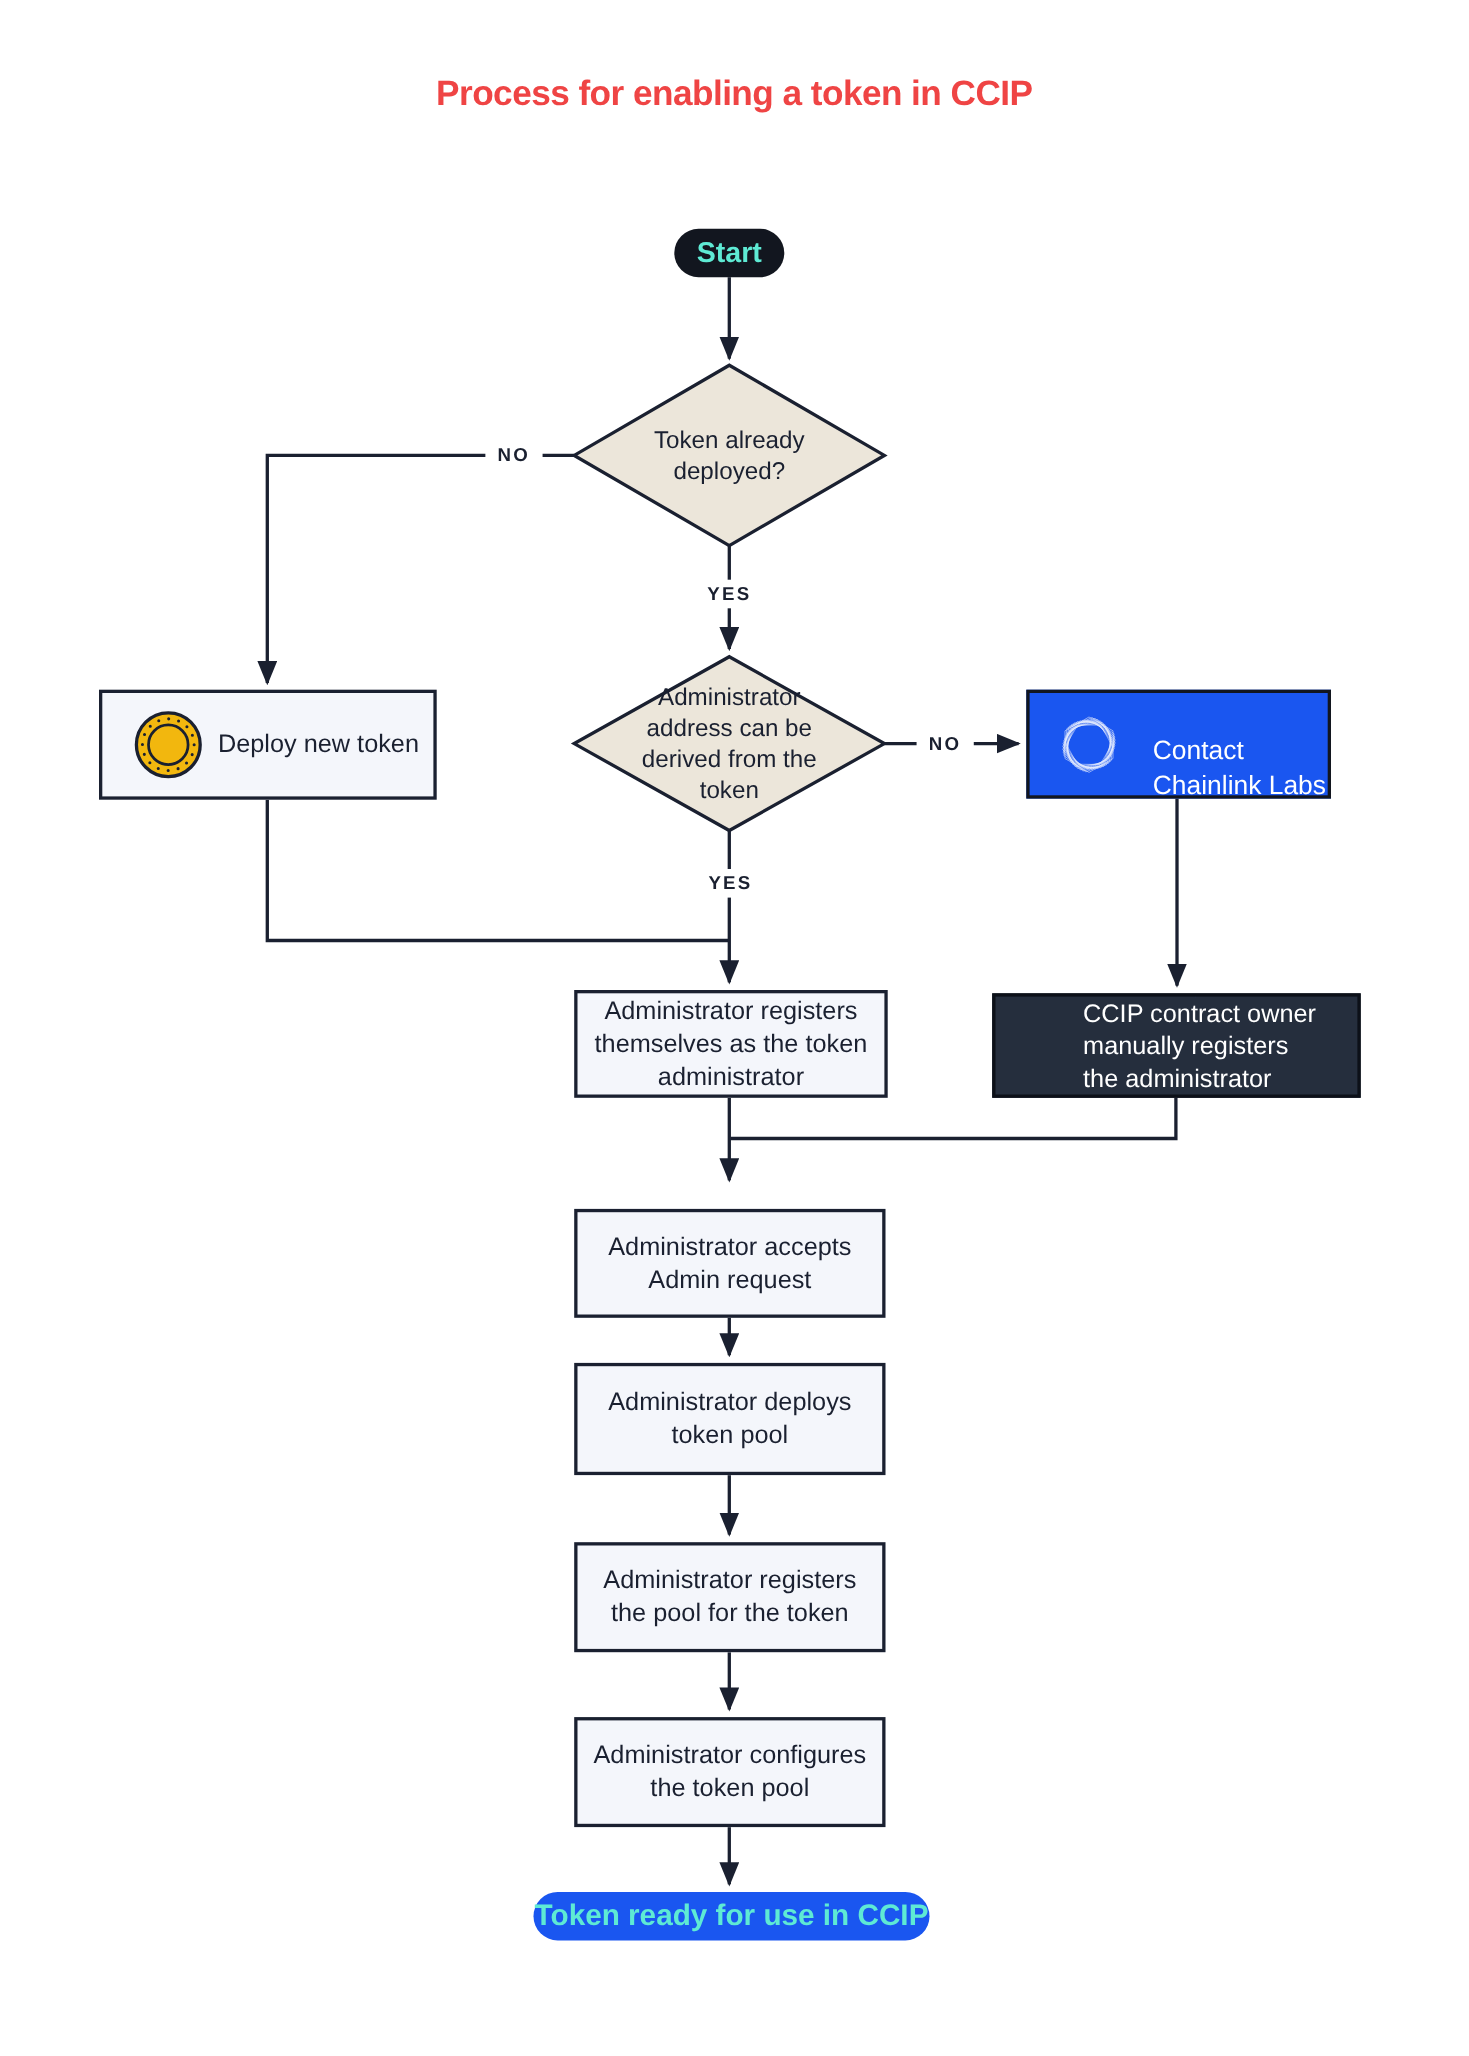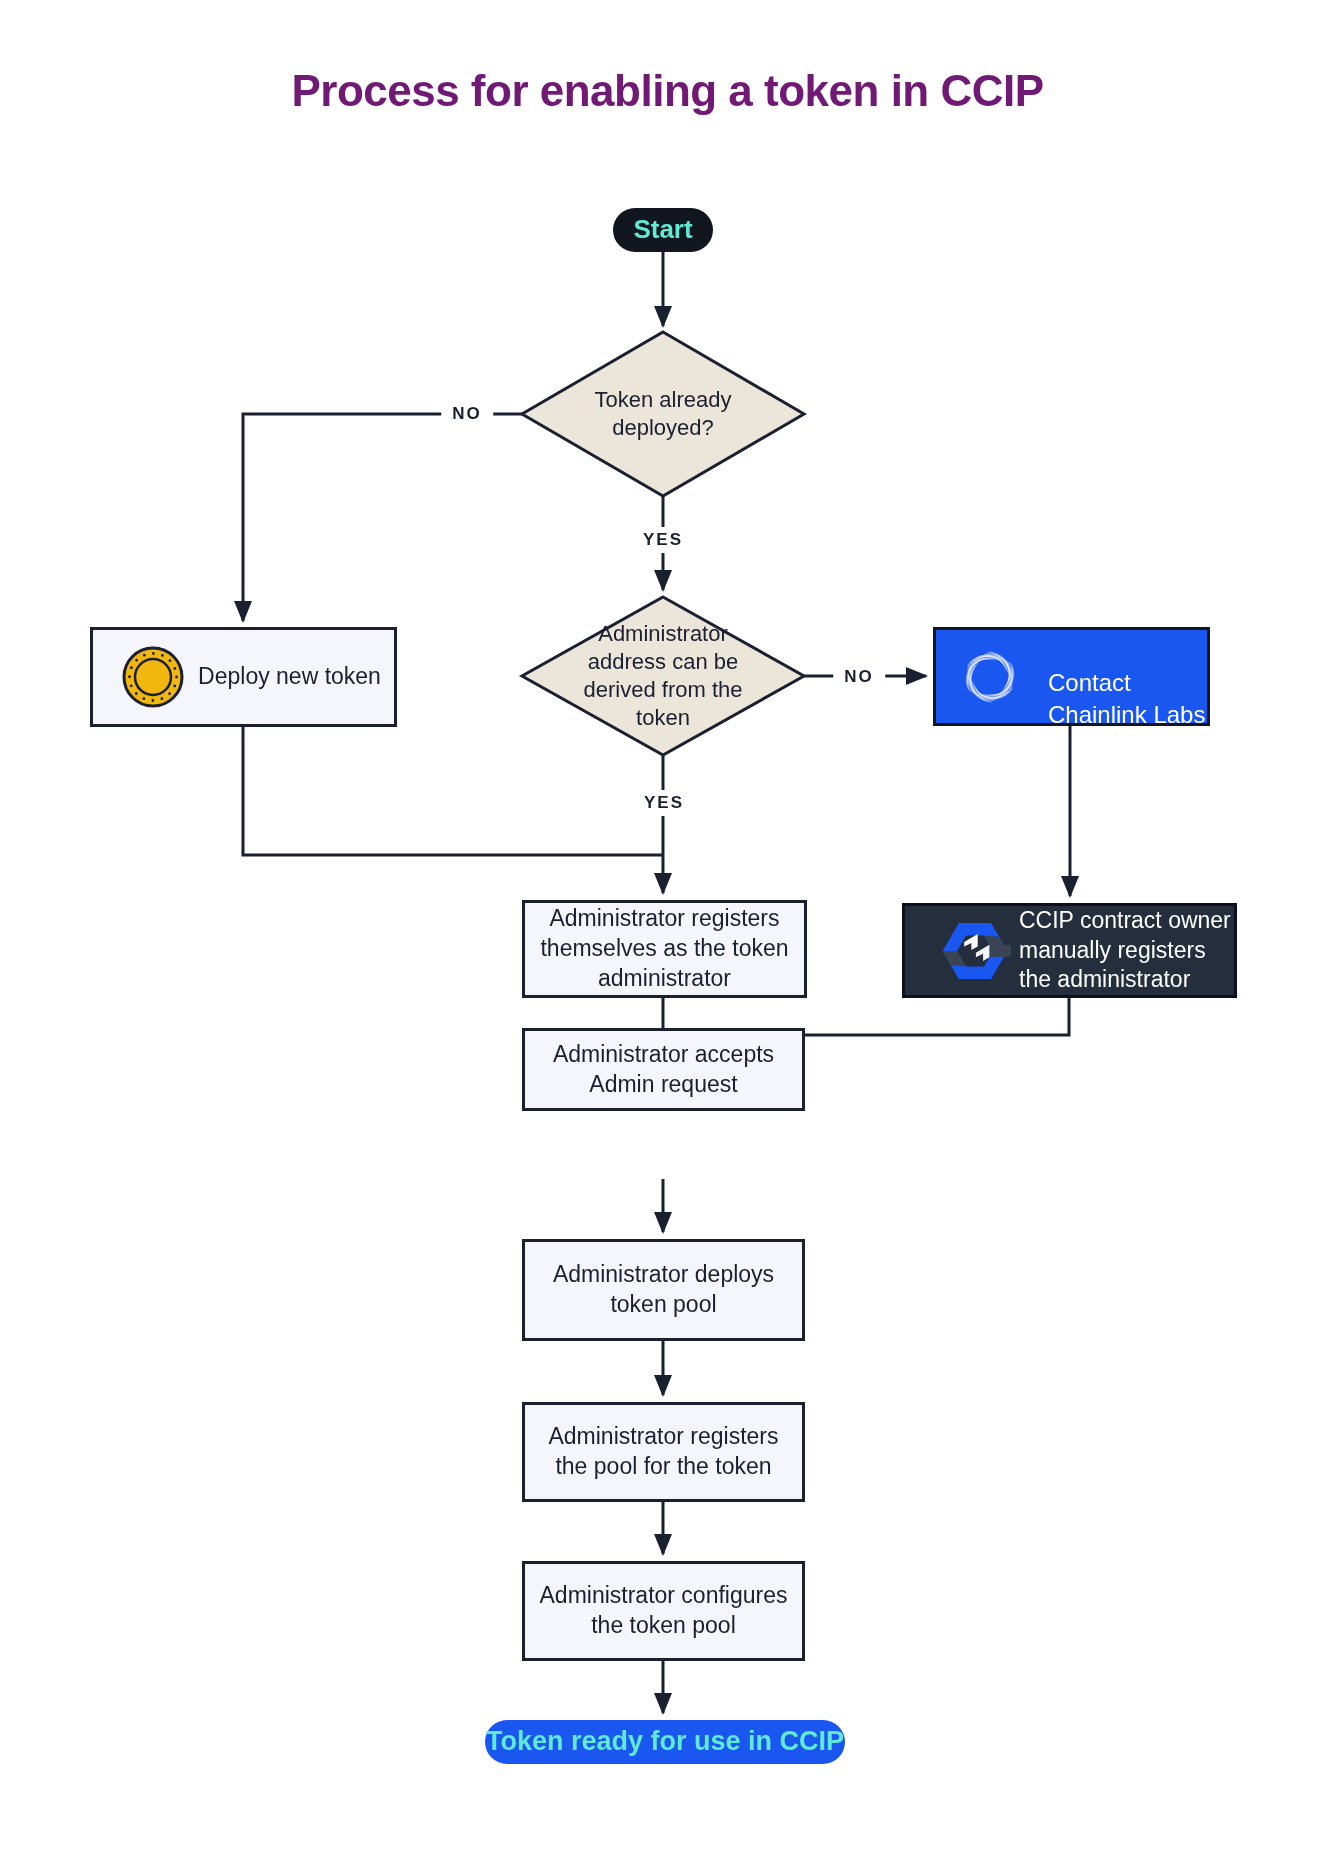--- a/index.html
+++ b/index.html
@@ -1,43 +1,43 @@
 <!DOCTYPE html>
 <html><head>
 <meta charset="utf-8">
 <style>
   html,body{margin:0;padding:0;background:#ffffff;}
   #canvas{position:relative;width:1335px;height:1869px;background:#ffffff;
           font-family:"Liberation Sans",sans-serif;color:#1A2030;overflow:hidden;}
   .title{position:absolute;left:0;top:66px;width:100%;text-align:center;
-         font-size:44px;font-weight:700;letter-spacing:-0.5px;color:#701a75;}
+         font-size:32px;font-weight:700;letter-spacing:-0.5px;color:#ef4444;}
   svg.wires{position:absolute;left:0;top:0;}
   .node{position:absolute;box-sizing:border-box;display:flex;align-items:center;
         justify-content:center;text-align:center;font-size:23px;line-height:1.3;
         white-space:pre-line;}
   .box{background:#F4F6FB;border:3px solid #1A2030;}
   .pill{border-radius:26px;color:#5eead4;font-weight:700;align-items:center;}
   .start{background:#12161F;font-size:26px;}
   .end{background:#1A56F0;font-size:27px;}
   .dtext{position:absolute;display:flex;align-items:center;justify-content:center;
          text-align:center;white-space:pre-line;font-size:22px;line-height:1.27;}
   .lbl{position:absolute;transform:translate(-50%,-50%);background:#ffffff;
        padding:3px 11px;font-size:17px;font-weight:700;letter-spacing:2px;color:#1A2030;}
   
   .n-start{left:613px;top:208px;width:100px;height:44px;}
   .n-deploy{left:90px;top:627px;width:307px;height:100px;justify-content:flex-start;padding-left:28px;}
   .n-deploy .txt{flex:1;text-align:center;}
   .n-contact{left:933px;top:627px;width:277px;height:99px;background:#1A56F0;
              border:3px solid #12161F;color:#ffffff;justify-content:flex-start;padding-left:26px;}
   .n-contact .txt{text-align:left;margin-left:30px;font-size:24px;line-height:1.32;margin-top:45px;}
   .n-dark{left:902px;top:903px;width:335px;height:95px;background:#252E3D;
-          border:3px solid #0C1018;color:#ffffff;justify-content:flex-start;padding-left:34px;}
+          border:3px solid #0C1018;color:#ffffff;justify-content:flex-start;padding-left:34px;flex-direction:column;}
   .n-dark .txt{text-align:left;margin-left:8px;font-size:23px;line-height:1.28;}
   .n-a1{left:522px;top:900px;width:285px;height:98px;}
-  .n-a2{left:522px;top:1028px;width:283px;height:83px;}
+  .n-a2{left:522px;top:1099px;width:283px;height:99px;}
   .n-a3{left:522px;top:1239px;width:283px;height:102px;}
   .n-a4{left:522px;top:1402px;width:283px;height:100px;}
   .n-a5{left:522px;top:1561px;width:283px;height:100px;}
   .n-end{left:485px;top:1720px;width:360px;height:44px;}
   .t-d1{left:540px;top:362px;width:246px;height:104px;}
   .t-d2{left:553px;top:606px;width:220px;height:140px;}
   .l-no-left{left:467px;top:414px;}
   .l-yes-1{left:663px;top:540px;}
   .l-no-right{left:859px;top:677px;}
   .l-yes-2{left:664px;top:803px;}

